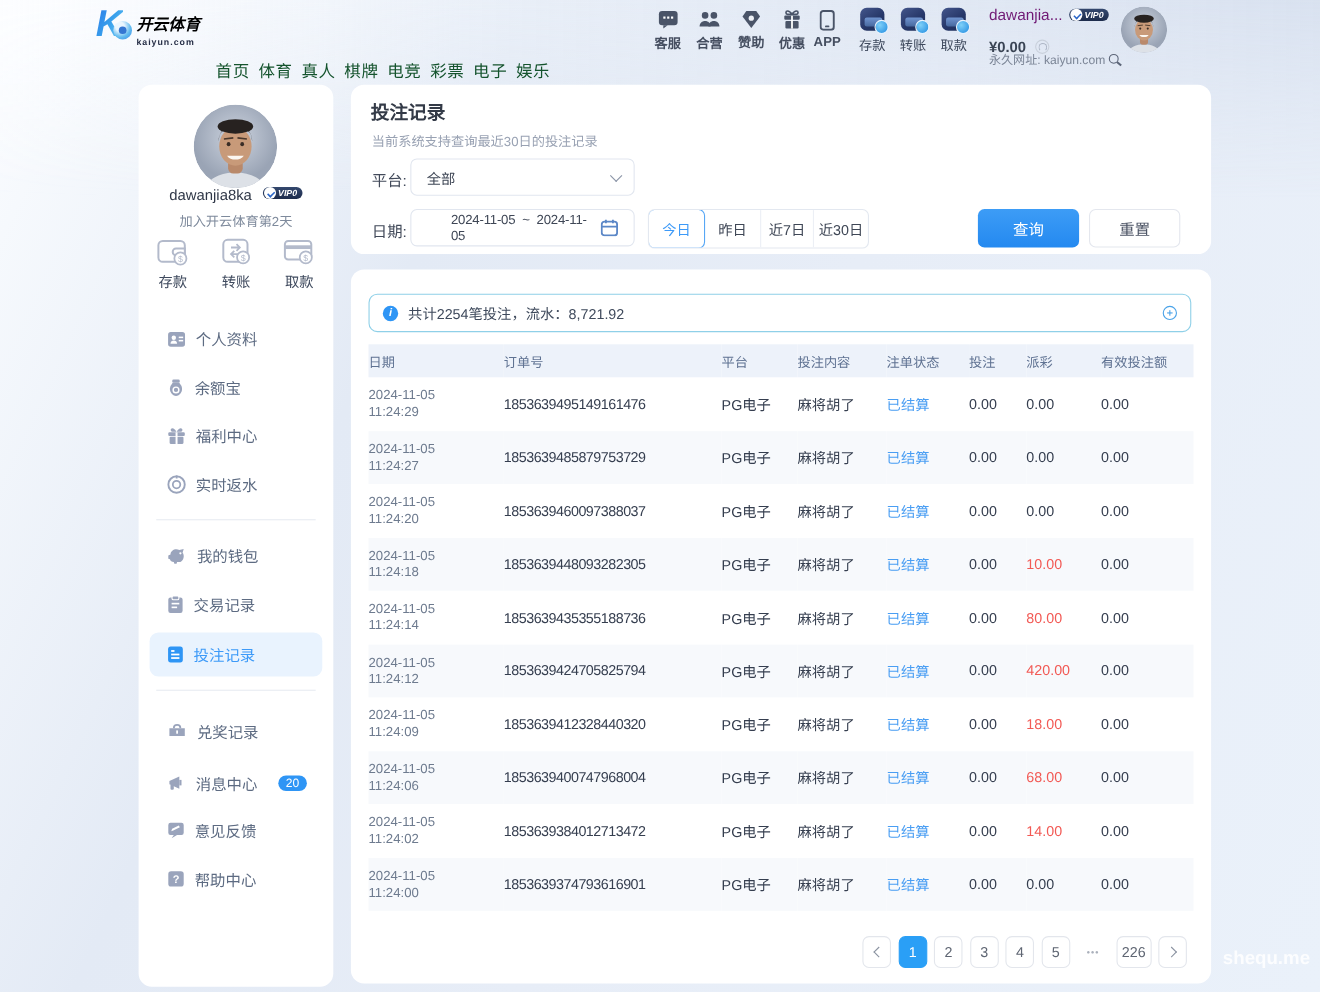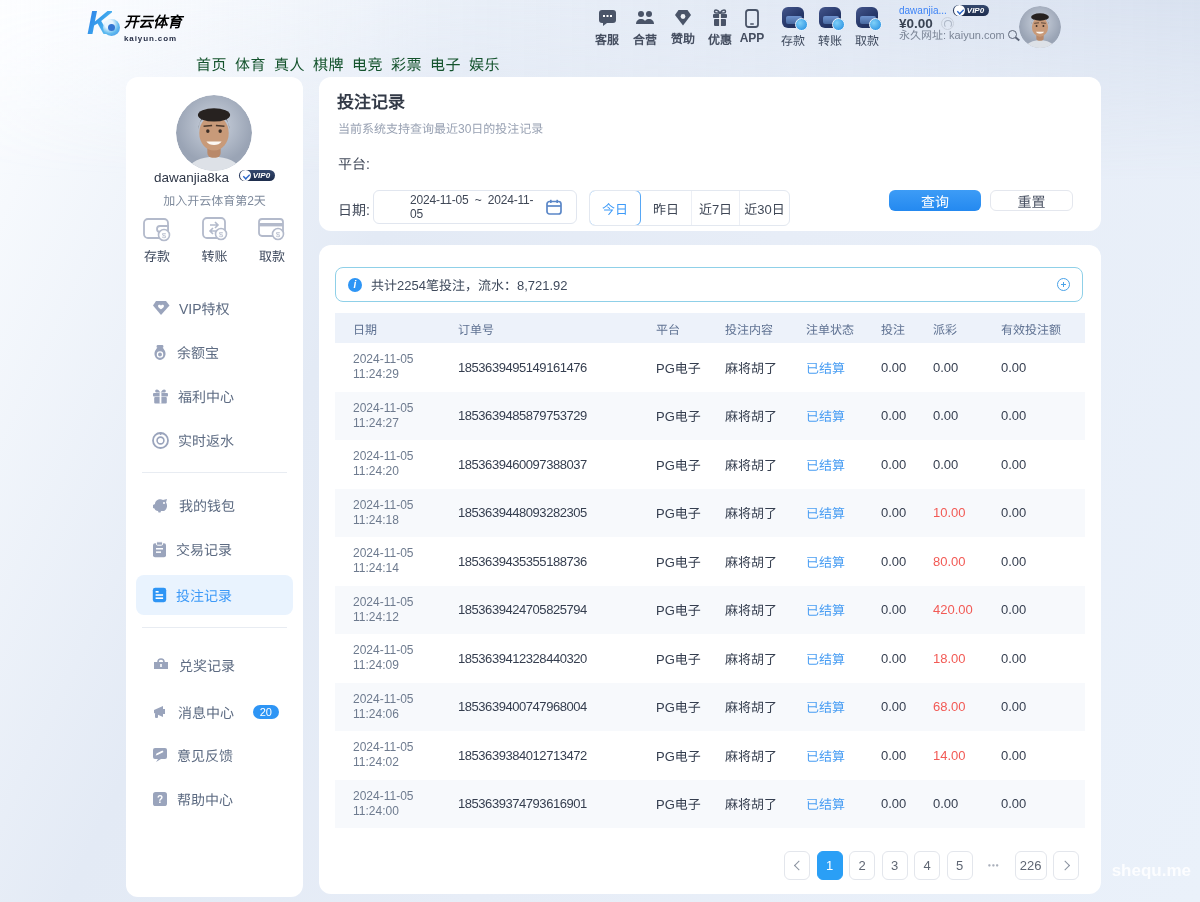--- a/index.html
+++ b/index.html
@@ -39,26 +39,26 @@
   .blueicon { position:absolute; top:7px; text-align:center; color:#3f4a5e; }
   .blueicon .cube { width:22px; height:21px; margin:0 auto; border-radius:6px; position:relative;
      background:linear-gradient(145deg,#44568c 0%,#27386a 55%,#1d2c55 100%); }
   .blueicon .cube:before { content:""; position:absolute; left:4px; top:9px; width:16px; height:8px; border-radius:2px;
      background:linear-gradient(180deg,#6f93cf,#48699f); }
   .blueicon .cube:after { content:""; position:absolute; right:-4px; bottom:-3px; width:11px; height:11px; border-radius:50%;
      background:radial-gradient(circle at 35% 35%, #7fd0f8, #1f8ae0); border:1px solid #e8f2fc; }
   .blueicon .lb { font-size:12px; margin-top:3px; }
   .userinfo { position:absolute; left:899px; top:5px; width:118px; }
   .uname-row { display:flex; align-items:center; }
-  .uname { font-size:10px; color:#3b82f6; }
+  .uname { font-size:14px; color:#701a75; }
   .vipbadge { display:inline-flex; align-items:center; height:11px; border-radius:6px; padding:0 5px 0 1px;
       background:linear-gradient(180deg,#34486e,#1d2c4c); color:#fff; font-size:8px; font-weight:bold; font-style:italic; margin-left:6px;}
   .vipbadge .shield { width:11px; height:11px; border-radius:50%; background:#fff; margin-right:2px; position:relative;}
   .vipbadge .shield:before{content:"";position:absolute;left:2px;top:3px;width:7px;height:4px;border-left:2px solid #2b66c8;border-bottom:2px solid #2b66c8;transform:rotate(-45deg) scale(.7);}
-  .money-row { display:flex; align-items:center; margin-top:0; }
+  .money-row { display:flex; align-items:center; margin-top:14px; }
   .money { font-size:13.5px; font-weight:bold; color:#3a4454; }
   .refresh { width:13px; height:13px; border:1.4px solid #c9d0db; border-radius:50%; margin-left:8px; position:relative;}
   .refresh:before{content:"";position:absolute;left:2px;top:2px;width:6px;height:6px;border:1.2px solid #aeb7c6;border-radius:50%;border-bottom-color:transparent;}
   .url-row { font-size:11px; color:#7b8596; margin-top:-5px; white-space:nowrap; display:flex; align-items:center;}
   .mag { width:9px;height:9px;border:1.5px solid #5c6578;border-radius:50%;display:inline-block;position:relative;margin-left:3px;}
   .mag:before{content:"";position:absolute;width:5px;height:1.5px;background:#5c6578;left:6px;top:7px;transform:rotate(40deg);}
   .avatar-top { position:absolute; left:1019px; top:6px; width:42px; height:42px; border-radius:50%; overflow:hidden; }
 
   
   .sidebar { left:86px; top:77px; width:177px; height:820px; }
@@ -82,21 +82,21 @@
   .h-sub { position:absolute; left:19px; top:42px; font-size:12px; color:#99a2b3; }
   .f-label { position:absolute; font-size:14px; color:#424a5a; }
   .selbox { position:absolute; left:54px; width:204px; height:34px; background:#fff; border:1px solid #e1e6ef; border-radius:6px;
      font-size:13px; color:#3f4756; display:flex; align-items:center; padding:0 14px; }
   .chev { position:absolute; right:14px; top:13px; width:8px; height:8px; border-right:1.6px solid #8a94a6; border-bottom:1.6px solid #8a94a6; transform:rotate(45deg) translateY(-3px); }
   .grp { position:absolute; left:270px; top:113px; display:flex; height:36px; border:1px solid #e3e8f0; border-radius:6px; background:#fff; overflow:hidden;}
   .grp .g { display:flex; align-items:center; justify-content:center; font-size:13px; color:#3f4756; border-right:1px solid #eceff5; }
   .grp .g:nth-child(1){width:52px;} .grp .g:nth-child(2){width:51px;} .grp .g:nth-child(3){width:48px;} .grp .g:nth-child(4){width:49px;}
   .grp .g:last-child { border-right:none; }
   .grp .g.on { border:1px solid #57a7f5; border-radius:6px; color:#3d9af8; margin:-1px 0 -1px -1px; background:#fff; }
-  .btn { position:absolute; top:113px; height:21px; border-radius:6px; font-size:14px; display:flex; align-items:center; justify-content:center; }
+  .btn { position:absolute; top:113px; height:35px; border-radius:6px; font-size:14px; display:flex; align-items:center; justify-content:center; }
   .btn.q { left:570px; width:92px; background:linear-gradient(180deg,#3d9cf6,#2489f0); color:#fff; }
   .btn.r { left:671px; width:83px; background:#fff; border:1px solid #e4e7ee; color:#4a5263; }
 
   
   .tablecard { left:279px; top:245px; width:782px; height:649px; }
   .infobar { position:absolute; left:16px; top:22px; width:748px; height:35px; border:1px solid #8fd0e8; border-radius:8px;
      display:flex; align-items:center; padding:0 12px; }
   .i-ico { width:14px; height:14px; border-radius:50%; background:#2e95f5; color:#fff; font-size:10px; font-weight:bold;
      display:flex; align-items:center; justify-content:center; font-style:italic; }
   .i-txt { font-size:13px; color:#3f4a5c; margin-left:9px; }
@@ -105,21 +105,21 @@
   .i-plus:before { left:2.6px; top:4.9px; width:5.5px; height:1.4px; }
   .i-plus:after { left:4.9px; top:2.6px; width:1.4px; height:5.5px; }
   table { position:absolute; left:16px; top:68px; width:750px; border-collapse:collapse; table-layout:fixed; }
   th { height:30px; background:#edf2fa; font-weight:normal; font-size:12px; color:#5f7292; text-align:left; }
   td { height:48.5px; font-size:13px; color:#353e4f; }
   td.ord { font-size:13px; letter-spacing:-0.45px; }
   tr.alt td { background:#f7f9fc; }
   td.date { font-size:12px; color:#6e7b8f; line-height:15px; }
   td.st { color:#4a9ef3; }
   td.red { color:#f25a55; }
-  th.c1, td.c1 { padding-left:18px; }
+  th.c1, td.c1 { padding-left:0; }
   .pager { position:absolute; right:22px; top:606px; display:flex; align-items:center; }
   .pg { min-width:26px; height:29px; border:1px solid #e3e6ec; background:#fff; border-radius:6px; margin-left:6.5px;
      display:flex; align-items:center; justify-content:center; font-size:13px; color:#5f6673; padding:0 4px; }
   .pg.on { background:#2a9ff6; border-color:#2a9ff6; color:#fff; }
   .pg.dots { border:none; background:none; color:#aab0bb; min-width:20px; transform:scale(.55); }
   .arr { width:7px; height:7px; border-left:1.6px solid #8a92a0; border-bottom:1.6px solid #8a92a0; }
   .arr.l { transform:rotate(45deg) translate(1px,-1px); }
   .arr.r { transform:rotate(225deg) translate(1px,-1px); }
   .watermark { position:absolute; right:9px; top:861px; font-size:17px; font-weight:bold; color:rgba(255,255,255,.85); }
 </style>
@@ -275,24 +275,27 @@
       <svg width="30" height="26" viewBox="0 0 30 26">
           <rect x="2" y="3" width="24" height="17" rx="3" fill="none" stroke="#b3bacb" stroke-width="1.8"></rect>
           <rect x="2" y="7" width="24" height="3.4" fill="#b3bacb"></rect>
           <circle cx="21" cy="18" r="5.5" fill="#fff" stroke="#b3bacb" stroke-width="1.6"></circle>
           <text x="21" y="21" font-size="8" fill="#b3bacb" text-anchor="middle">$</text>
         </svg>
       取款
     </div>
   </div>
   <div class="menu">
-    <div class="mi"><svg width="18" height="16" viewBox="0 0 18 16">
-          <path d="M4 1 h10 l3.5 4.5 L9 15 1 5.5 Z" fill="#9aa4bc"></path>
-          <path d="M6 6 c0-1.6 3-1.6 3 0 c0-1.6 3-1.6 3 0 c0 1.5-3 3.4-3 3.4 S6 7.5 6 6Z" fill="#fff"></path>
-        </svg>VIP特权</div>
+    <div class="mi"><svg width="17" height="15" viewBox="0 0 17 15">
+          <rect x="0.8" y="0.8" width="15.4" height="13.4" rx="2.5" fill="#9aa4bc"></rect>
+          <circle cx="6" cy="6" r="2" fill="#fff"></circle>
+          <path d="M3 11.5 c0-2 1.4-3 3-3 s3 1 3 3z" fill="#fff"></path>
+          <rect x="10.5" y="5" width="4" height="1.4" fill="#fff"></rect>
+          <rect x="10.5" y="8" width="4" height="1.4" fill="#fff"></rect>
+        </svg>个人资料</div>
     <div class="mi"><svg width="16" height="17" viewBox="0 0 16 17">
           <path d="M5 4 h6 l2 3 c2 5-2 9-5 9 s-7-4-5-9z" fill="#9aa4bc"></path>
           <rect x="4.6" y="1" width="6.8" height="3" rx="1.2" fill="#9aa4bc"></rect>
           <circle cx="8" cy="10.5" r="2.6" fill="none" stroke="#fff" stroke-width="1.3"></circle>
         </svg>余额宝</div>
     <div class="mi"><svg width="17" height="16" viewBox="0 0 17 16">
           <rect x="1" y="5" width="15" height="3.4" rx="1" fill="#9aa4bc"></rect>
           <rect x="2.2" y="9" width="12.6" height="6.6" rx="1" fill="#9aa4bc"></rect>
           <rect x="7.6" y="5" width="1.8" height="10.6" fill="#fff"></rect>
           <path d="M5 4.6 c-2.4 0-2.4-3.4 0-3.2 c1.8.2 3.4 3.2 3.4 3.2z" fill="#9aa4bc"></path>
@@ -340,20 +343,21 @@
           <rect x="1" y="1" width="14" height="14" rx="2.6" fill="#9aa4bc"></rect>
           <text x="8" y="12" font-size="10" font-weight="bold" fill="#fff" text-anchor="middle">?</text>
         </svg>帮助中心</div>
   </div>
 </div>
 
 <div class="card headcard">
   <div class="h-title">投注记录</div>
   <div class="h-sub">当前系统支持查询最近30日的投注记录</div>
   <div class="f-label" style="left:19px;top:76px;">平台:</div>
+  <div class="selbox" style="top:67px;">全部<span class="chev"></span></div>
   <div class="f-label" style="left:19px;top:122px;">日期:</div>
   <div class="selbox" style="top:113px;padding-left:20px;">
     <span style="margin-left:16px;margin-right:auto;font-size:12px;letter-spacing:-0.2px;">2024-11-05&nbsp; ~ &nbsp;2024-11-05</span>
     <svg width="16" height="16" viewBox="0 0 16 16" style="flex:none;">
         <rect x="1" y="2.5" width="14" height="12.5" rx="2.5" fill="none" stroke="#5b87c7" stroke-width="1.7"></rect>
         <line x1="1" y1="7" x2="15" y2="7" stroke="#5b87c7" stroke-width="1.7"></line>
         <line x1="4.8" y1="0.8" x2="4.8" y2="4" stroke="#5b87c7" stroke-width="1.7"></line>
         <line x1="11.2" y1="0.8" x2="11.2" y2="4" stroke="#5b87c7" stroke-width="1.7"></line>
       </svg>
   </div>

